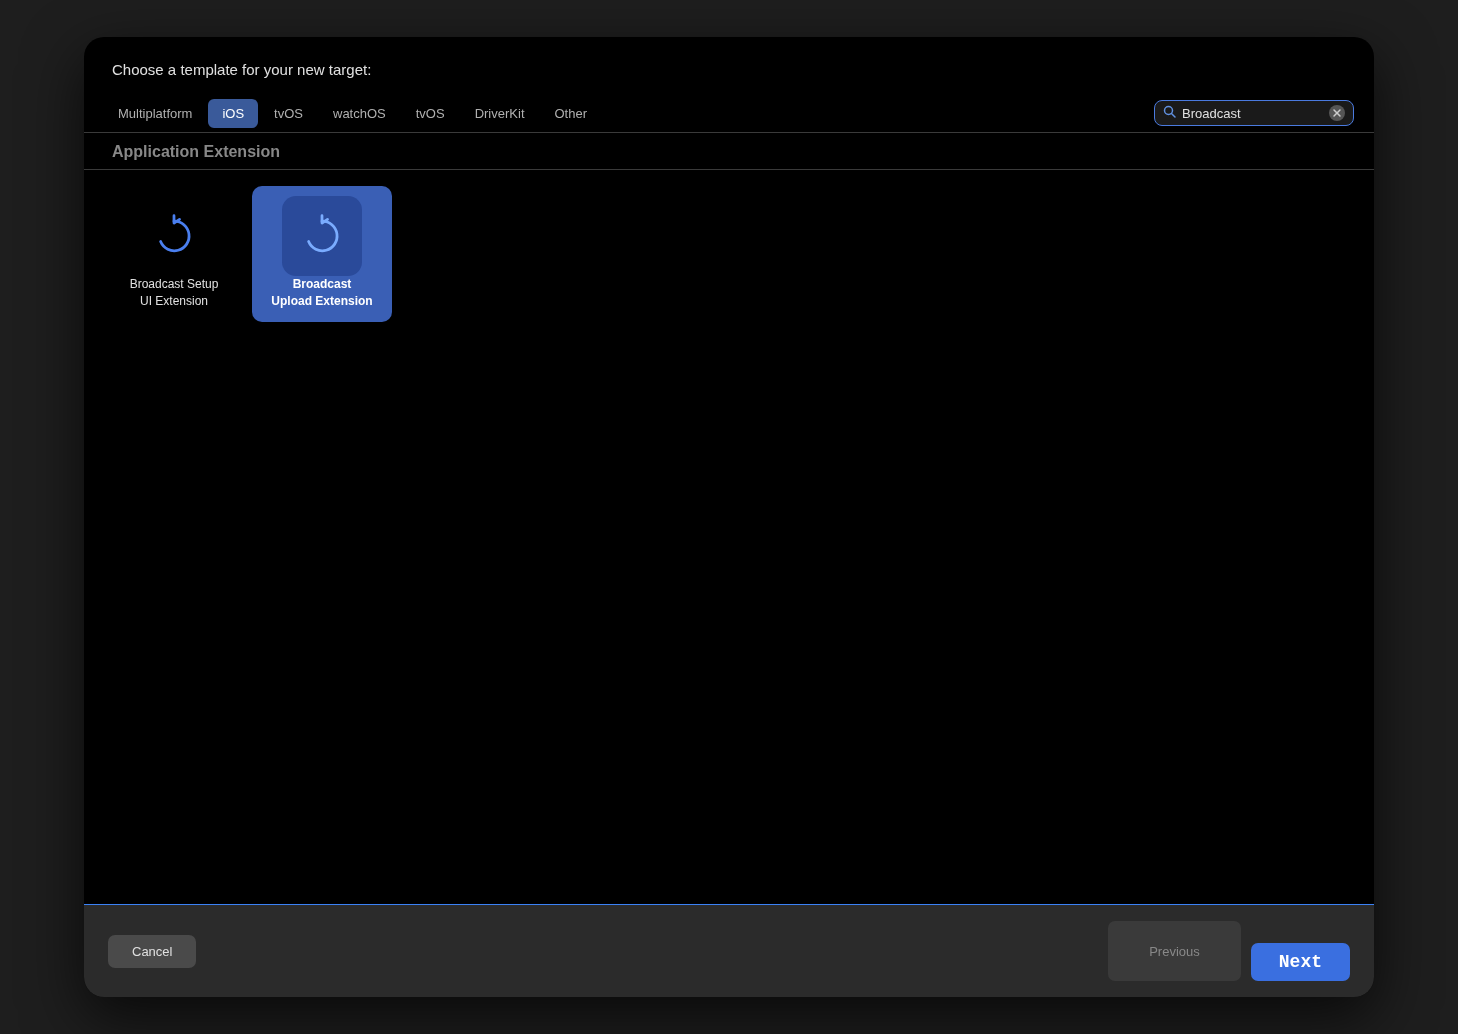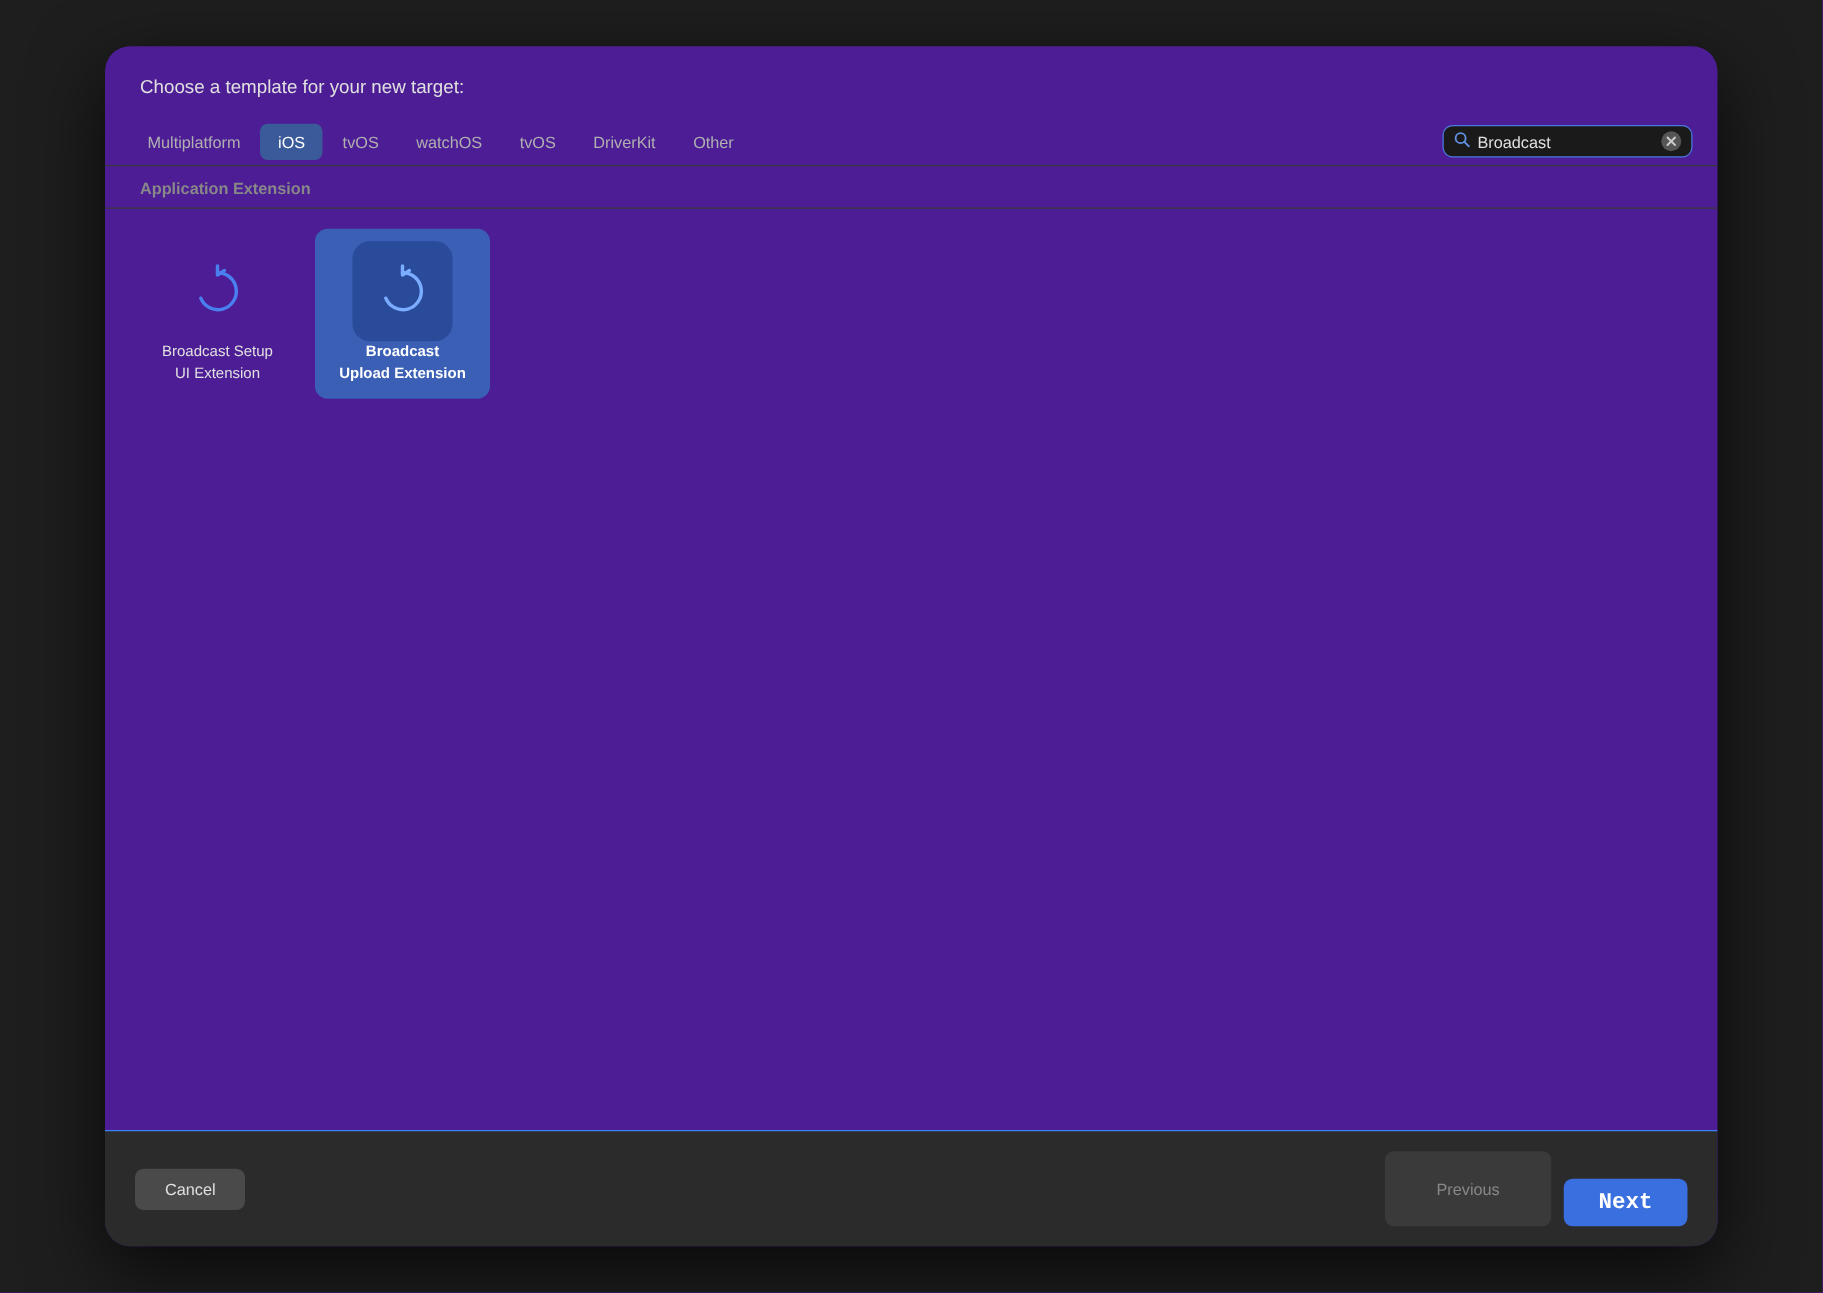--- a/index.html
+++ b/index.html
@@ -10,21 +10,21 @@
       font-family: -apple-system, BlinkMacSystemFont, "SF Pro Text", "Helvetica Neue", sans-serif;
       font-size: 13px;
       width: 1458px;
       height: 1034px;
       display: flex;
       align-items: center;
       justify-content: center;
     }
 
     .dialog {
-      background: #4c1d95;
+      background: #000000;
       border-radius: 20px;
       width: 1290px;
       height: 960px;
       display: flex;
       flex-direction: column;
       box-shadow: 0 20px 60px rgba(0,0,0,0.7);
       overflow: hidden;
     }
 
     .dialog-header {
@@ -110,21 +110,21 @@
     }
 
     .content-area {
       flex: 1;
       overflow-y: auto;
       padding: 0;
     }
 
     .section-header {
       padding: 10px 28px 8px 28px;
-      font-size: 13px;
+      font-size: 16px;
       font-weight: 600;
       color: #888;
       border-bottom: 1px solid #3a3a3a;
     }
 
     .templates-grid {
       display: flex;
       flex-wrap: wrap;
       padding: 16px 20px;
       gap: 8px;

